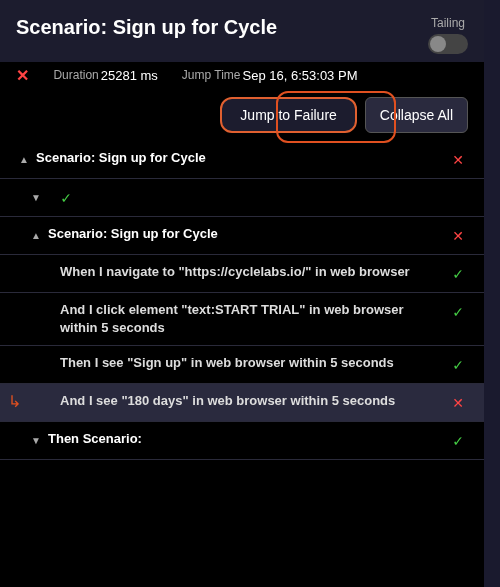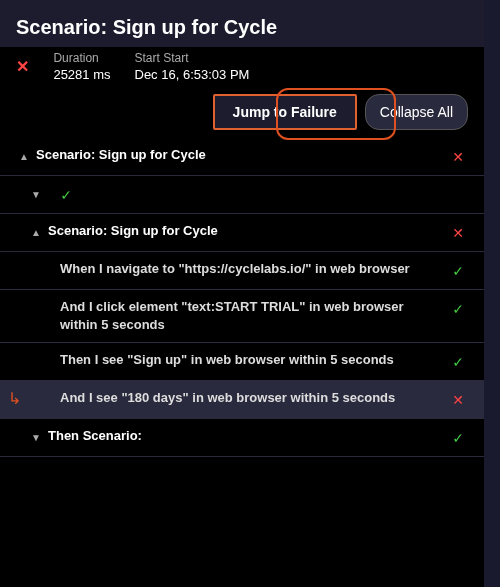--- a/index.html
+++ b/index.html
@@ -78,21 +78,21 @@
 
     .close-btn {
       color: #ff4444;
       font-size: 16px;
       cursor: pointer;
       font-weight: bold;
     }
 
     .meta-group {
       display: flex;
-      flex-direction: column;
+      flex-direction: row;
       gap: 2px;
     }
 
     .meta-label {
       font-size: 12px;
       color: #aaaaaa;
       font-weight: 500;
     }
 
     .meta-value {
@@ -107,32 +107,32 @@
       padding: 4px 16px 8px 16px;
       gap: 8px;
       position: relative;
     }
 
     .btn-jump {
       background: #1c1c2e;
       border: 2px solid #e06030;
       color: #ffffff;
       padding: 8px 18px;
-      border-radius: 2px;
+      border-radius: 12px;
       font-size: 14px;
       cursor: pointer;
-      font-weight: 700;
+      font-weight: 400;
     }
 
     .btn-collapse {
       background: #2a2a3e;
       border: 1px solid #555;
       color: #ffffff;
       padding: 8px 14px;
-      border-radius: 14px;
+      border-radius: 6px;
       font-size: 14px;
       cursor: pointer;
     }
 
     
     .annotation-circle {
       position: absolute;
       top: -2px;
       right: 88px;
       width: 120px;
@@ -240,31 +240,37 @@
       border-radius: 3px;
     }
   </style>
 </head>
 <body>
 
 <div class="app-container">
 
   <div class="header">
     <h1 class="header-title">Scenario: Sign up for Cycle</h1>
+    <div class="tailing-section">
+      <span class="tailing-label">Tailing</span>
+      <div class="toggle-switch">
+        <div class="toggle-knob"></div>
+      </div>
+    </div>
   </div>
 
   <div class="meta-row">
     <span class="close-btn">✕</span>
     <div class="meta-group">
       <span class="meta-label">Duration</span>
       <span class="meta-value">25281 ms</span>
     </div>
     <div class="meta-group">
-      <span class="meta-label">Start Start</span>
-      <span class="meta-value">Dec 16, 6:53:03 PM</span>
+      <span class="meta-label">Jump Time</span>
+      <span class="meta-value">Sep 16, 6:53:03 PM</span>
     </div>
   </div>
 
   <div class="action-row">
     <div class="annotation-circle"></div>
     <button class="btn-jump">Jump to Failure</button>
     <button class="btn-collapse">Collapse All</button>
   </div>
 
   <div class="tree-list">

